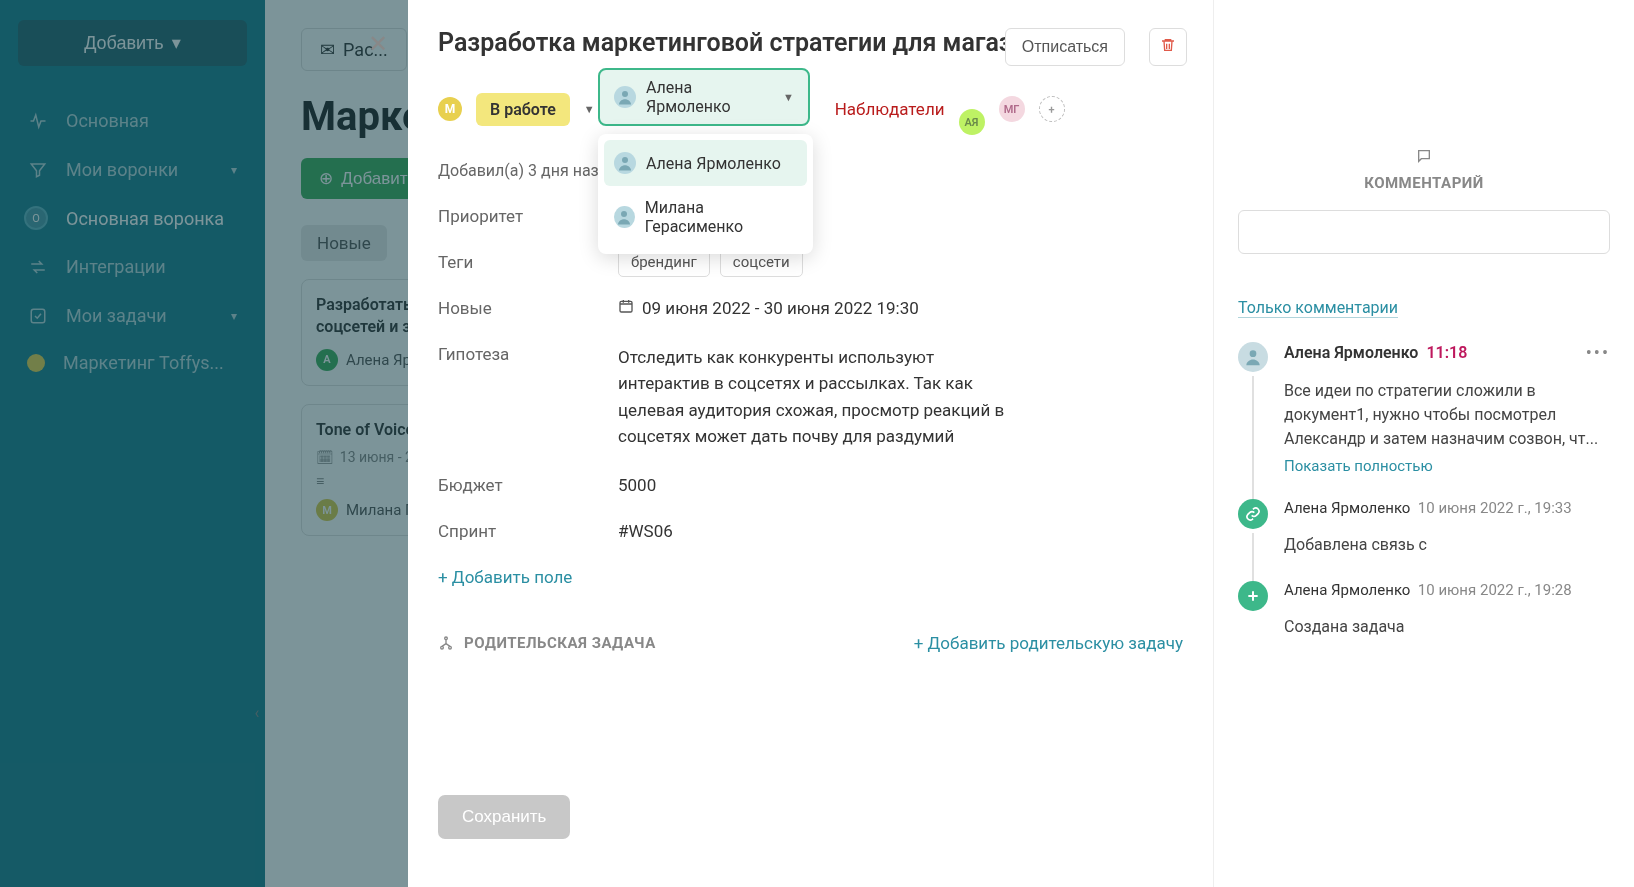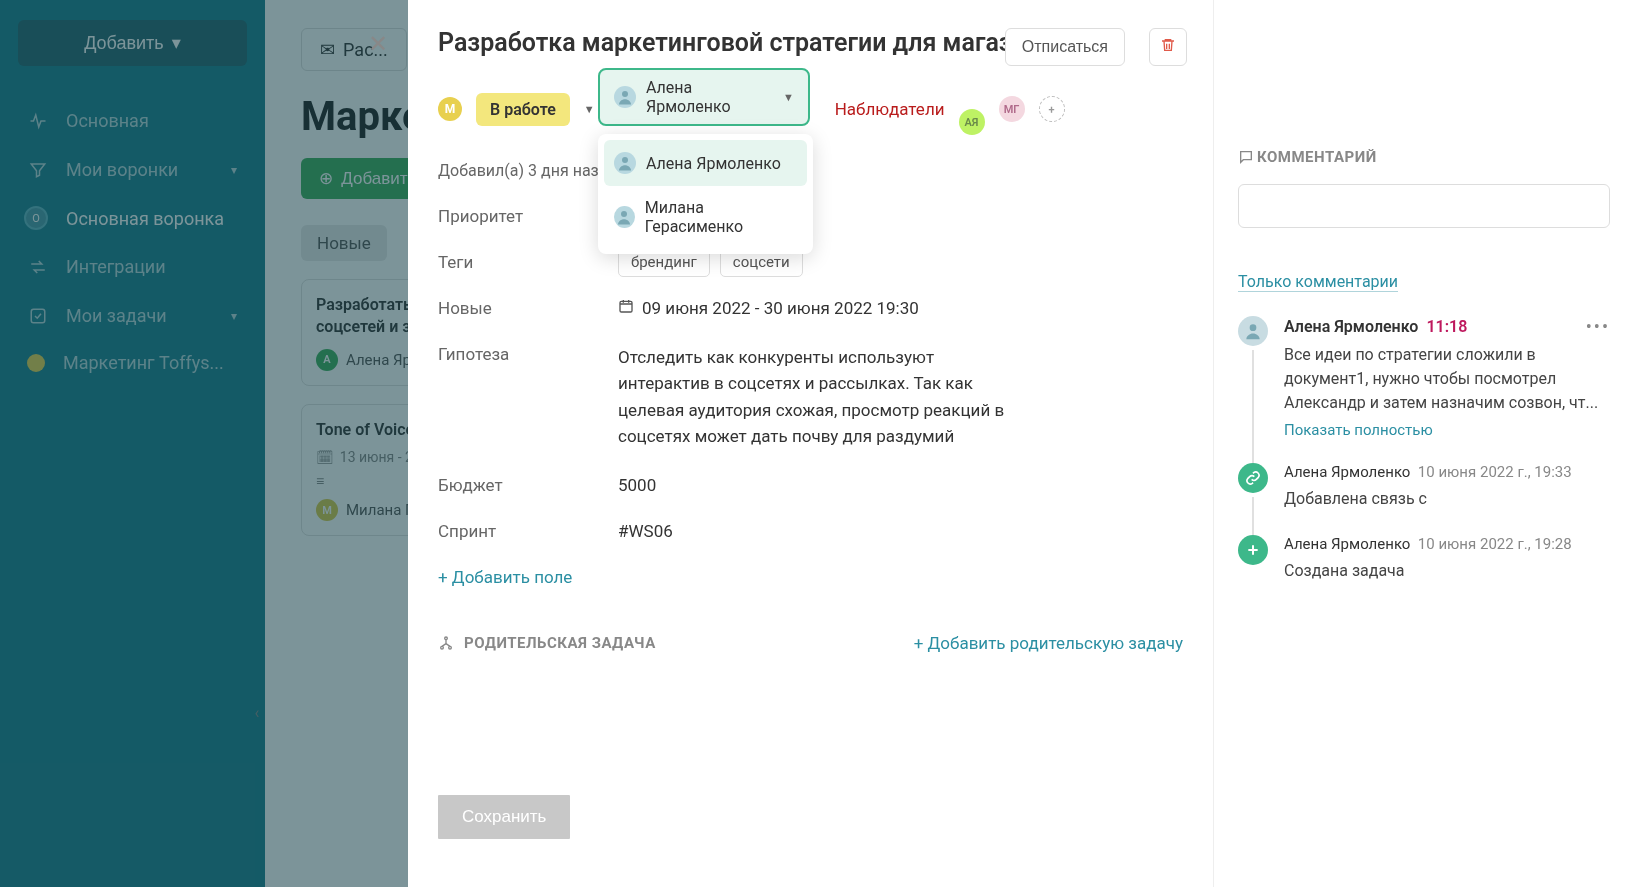--- a/index.html
+++ b/index.html
@@ -74,37 +74,37 @@
 .tag { border: 1px solid #ddd; padding: 5px 12px; border-radius: 5px; font-size: 15px; color: #555; margin-right: 6px; }
 .date-val { font-size: 17px; color: #333; display: flex; align-items: center; gap: 8px; }
 .hypothesis-text { font-size: 17px; color: #333; line-height: 1.55; max-width: 400px; }
 .field-val { font-size: 17px; color: #333; }
 .add-field-link { color: #2b8fa3; font-size: 17px; margin-top: 26px; display: inline-block; cursor: pointer; }
 
 .parent-row { margin-top: 46px; display: flex; align-items: center; gap: 14px; }
 .parent-label { font-size: 15px; font-weight: 700; letter-spacing: 0.5px; color: #888; display: flex; align-items: center; gap: 10px; }
 .add-parent-link { color: #2b8fa3; font-size: 17px; margin-left: auto; cursor: pointer; }
 
-.save-btn { position: absolute; bottom: 48px; left: 30px; background: #c8c8c8; color: #fff; border: none; padding: 12px 24px; border-radius: 1px; font-size: 17px; cursor: pointer; }
-
-
-.side-header { font-size: 15px; font-weight: 700; letter-spacing: 0.5px; color: #888; display: flex; align-items: center; gap: 3px; }
+.save-btn { position: absolute; bottom: 48px; left: 30px; background: #c8c8c8; color: #fff; border: none; padding: 12px 24px; border-radius: 7px; font-size: 17px; cursor: pointer; }
+
+
+.side-header { font-size: 15px; font-weight: 700; letter-spacing: 0.5px; color: #888; display: flex; align-items: center; gap: 10px; flex-direction: column; }
 .comment-input { margin-top: 18px; width: 100%; height: 44px; border: 1px solid #ddd; border-radius: 6px; }
 .filter-link { color: #2b8fa3; font-size: 16px; margin-top: 44px; display: inline-block; border-bottom: 1px solid #b0d4db; cursor: pointer; }
 .activity-item { display: flex; gap: 16px; margin-top: 24px; position: relative; }
 .activity-icon { width: 30px; height: 30px; border-radius: 50%; display: flex; align-items: center; justify-content: center; flex-shrink: 0; font-size: 15px; font-weight: 700; color: #fff; }
 .ai-user { background: #c8dce2; }
 .ai-link { background: #3db88a; }
 .ai-add { background: #3db88a; }
 .activity-body { flex: 1; }
 .activity-head { display: flex; align-items: center; gap: 8px; font-size: 16px; }
 .activity-head .author { font-weight: 600; color: #333; }
 .activity-head .time { font-weight: 600; color: #be185d; }
 .activity-head .more { margin-left: auto; color: #888; cursor: pointer; font-size: 18px; letter-spacing: 2px; }
-.activity-text { font-size: 16px; color: #444; line-height: 1.5; margin-top: 6px; }
+.activity-text { font-size: 16px; color: #444; line-height: 1.5; margin-top: 16px; }
 .show-more { color: #2b8fa3; font-size: 15px; margin-top: 6px; cursor: pointer; }
 .activity-meta { font-size: 15px; color: #888; }
 .activity-meta .author { color: #333; }
 .activity-line { position: absolute; left: 14px; top: 34px; bottom: -24px; width: 2px; background: #e0e0e0; }
 
 svg.icon-sm { width: 18px; height: 18px; }
 </style>
 </head>
 <body>
 

